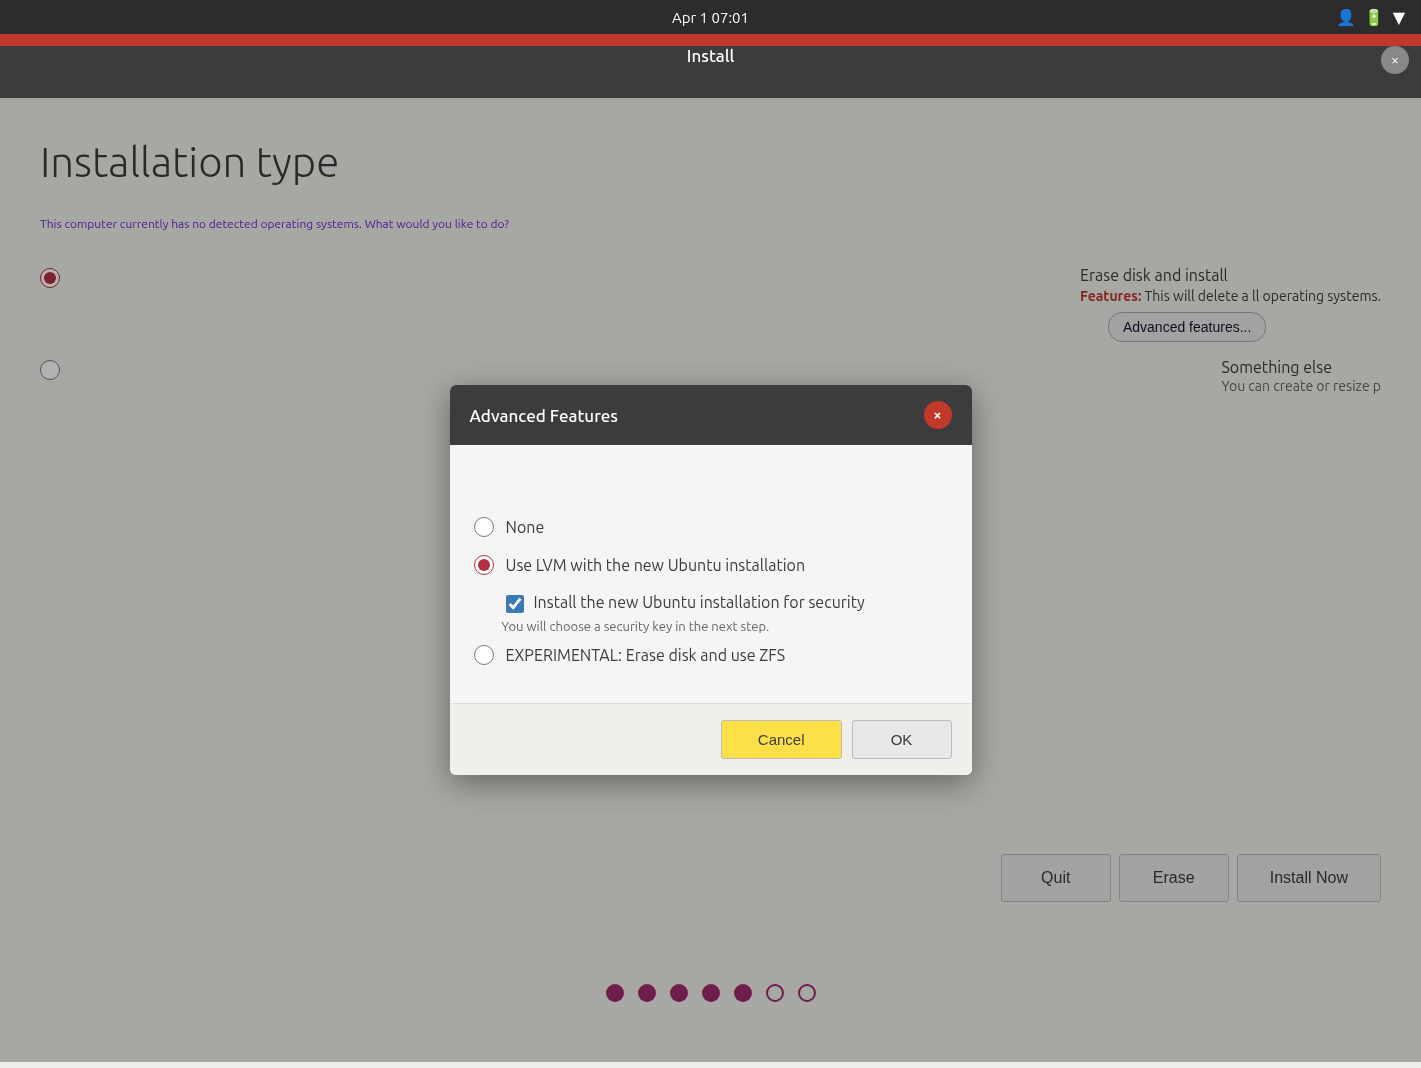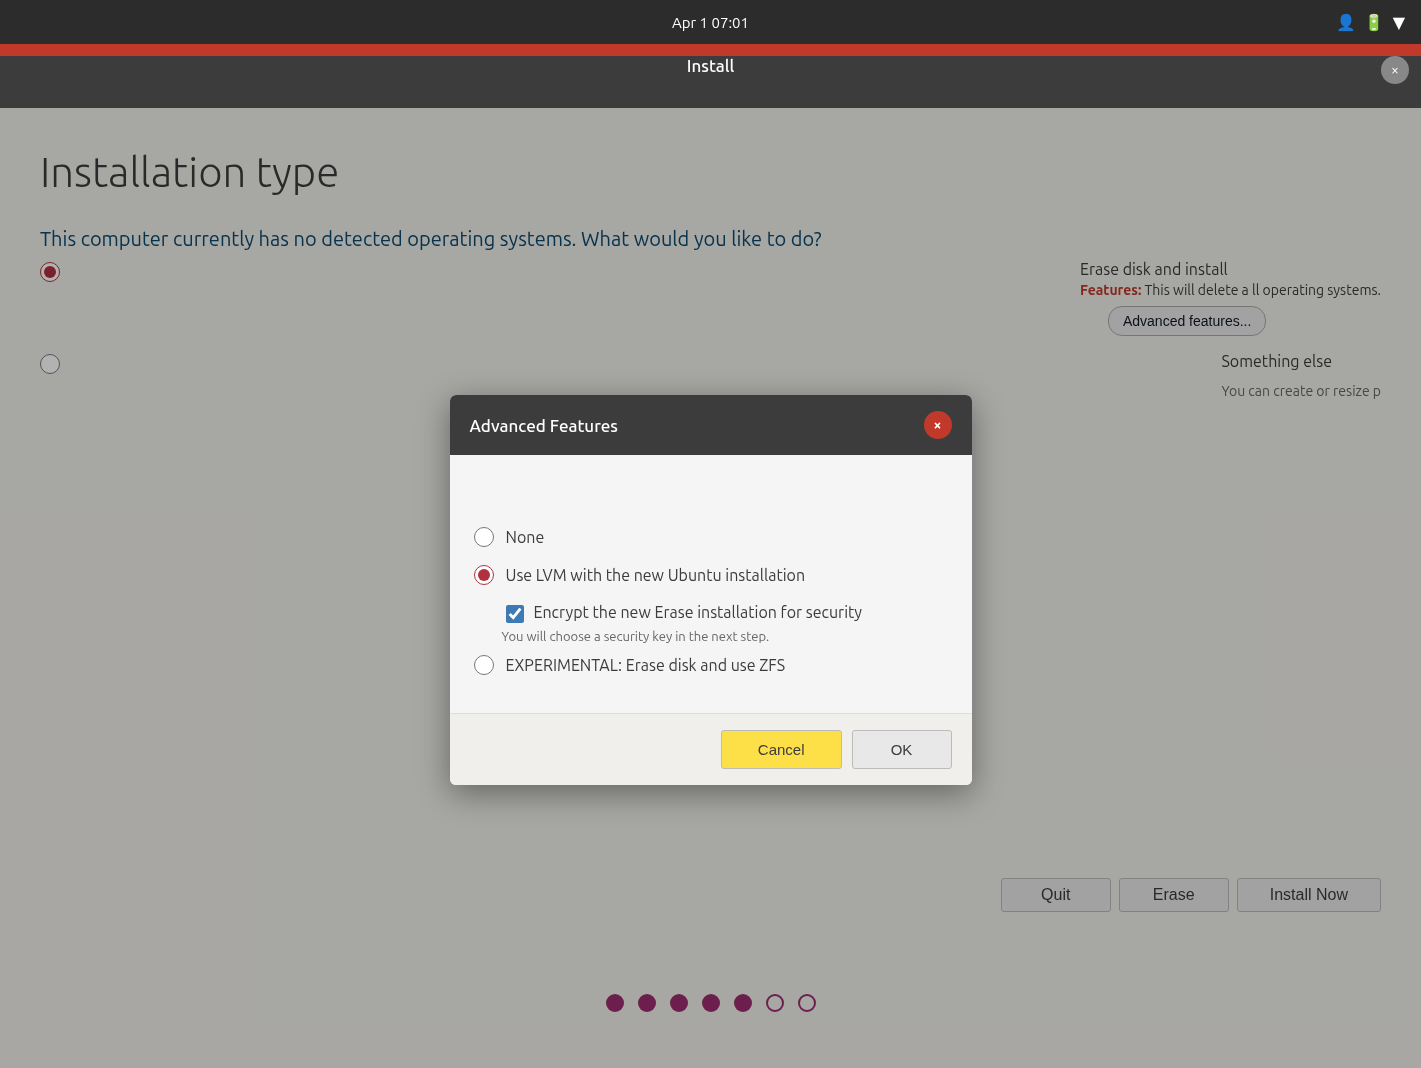--- a/index.html
+++ b/index.html
@@ -8,21 +8,21 @@
       height: 1068px;
       font-family: 'Ubuntu', 'DejaVu Sans', Arial, sans-serif;
       background: #f0efeb;
       overflow: hidden;
       position: relative;
     }
 
     
     .system-bar {
       background: #2c2c2c;
-      height: 44px;
+      height: 34px;
       display: flex;
       align-items: center;
       justify-content: center;
       position: relative;
     }
     .system-bar-time {
       color: #ffffff;
       font-size: 15px;
       font-weight: 400;
     }
@@ -78,23 +78,23 @@
     }
 
     .page-title {
       font-size: 42px;
       font-weight: 300;
       color: #3c3c3c;
       margin-bottom: 32px;
     }
 
     .description-text {
-      font-size: 20px;
-      color: #0c4a6e;
-      margin-bottom: 10px;
+      font-size: 12px;
+      color: #6d28d9;
+      margin-bottom: 36px;
     }
 
     
     .radio-option {
       display: flex;
       align-items: flex-start;
       margin-bottom: 16px;
       gap: 4px;
       justify-content: space-between;
     }
@@ -130,33 +130,33 @@
       border-radius: 14px;
       margin-left: 28px;
     }
     .something-else-label {
       font-size: 16px;
       color: #3c3c3c;
     }
     .something-else-desc {
       font-size: 14px;
       color: #666;
-      margin-top: 13px;
+      margin-top: 2px;
     }
 
     
     .bottom-buttons {
       position: absolute;
       bottom: 160px;
       right: 40px;
       display: flex;
       gap: 8px;
     }
     .btn {
-      padding: 7px 32px;
+      padding: 14px 32px;
       font-size: 16px;
       border: 1px solid #bbb;
       background: #e8e8e8;
       color: #3c3c3c;
       cursor: pointer;
       border-radius: 3px;
       min-width: 110px;
     }
 
     
@@ -367,21 +367,21 @@
           <label class="dialog-option-label">None</label>
         </div>
 
         <div class="dialog-option">
           <input type="radio" class="dialog-radio" name="advanced" checked="" style="">
           <label class="dialog-option-label">Use LVM with the new Ubuntu installation</label>
         </div>
 
         <div class="dialog-checkbox-row">
           <input type="checkbox" class="dialog-checkbox" checked="" style="">
-          <label class="dialog-checkbox-label">Encrypt the new Erase installation for security</label>
+          <label class="dialog-checkbox-label">Install the new Ubuntu installation for security</label>
         </div>
         <div class="dialog-checkbox-sub">You will choose a security key in the next step.</div>
 
         <div class="dialog-option">
           <input type="radio" class="dialog-radio" name="advanced" style="">
           <label class="dialog-option-label">EXPERIMENTAL: Erase disk and use ZFS</label>
         </div>
 
       </div>
 

